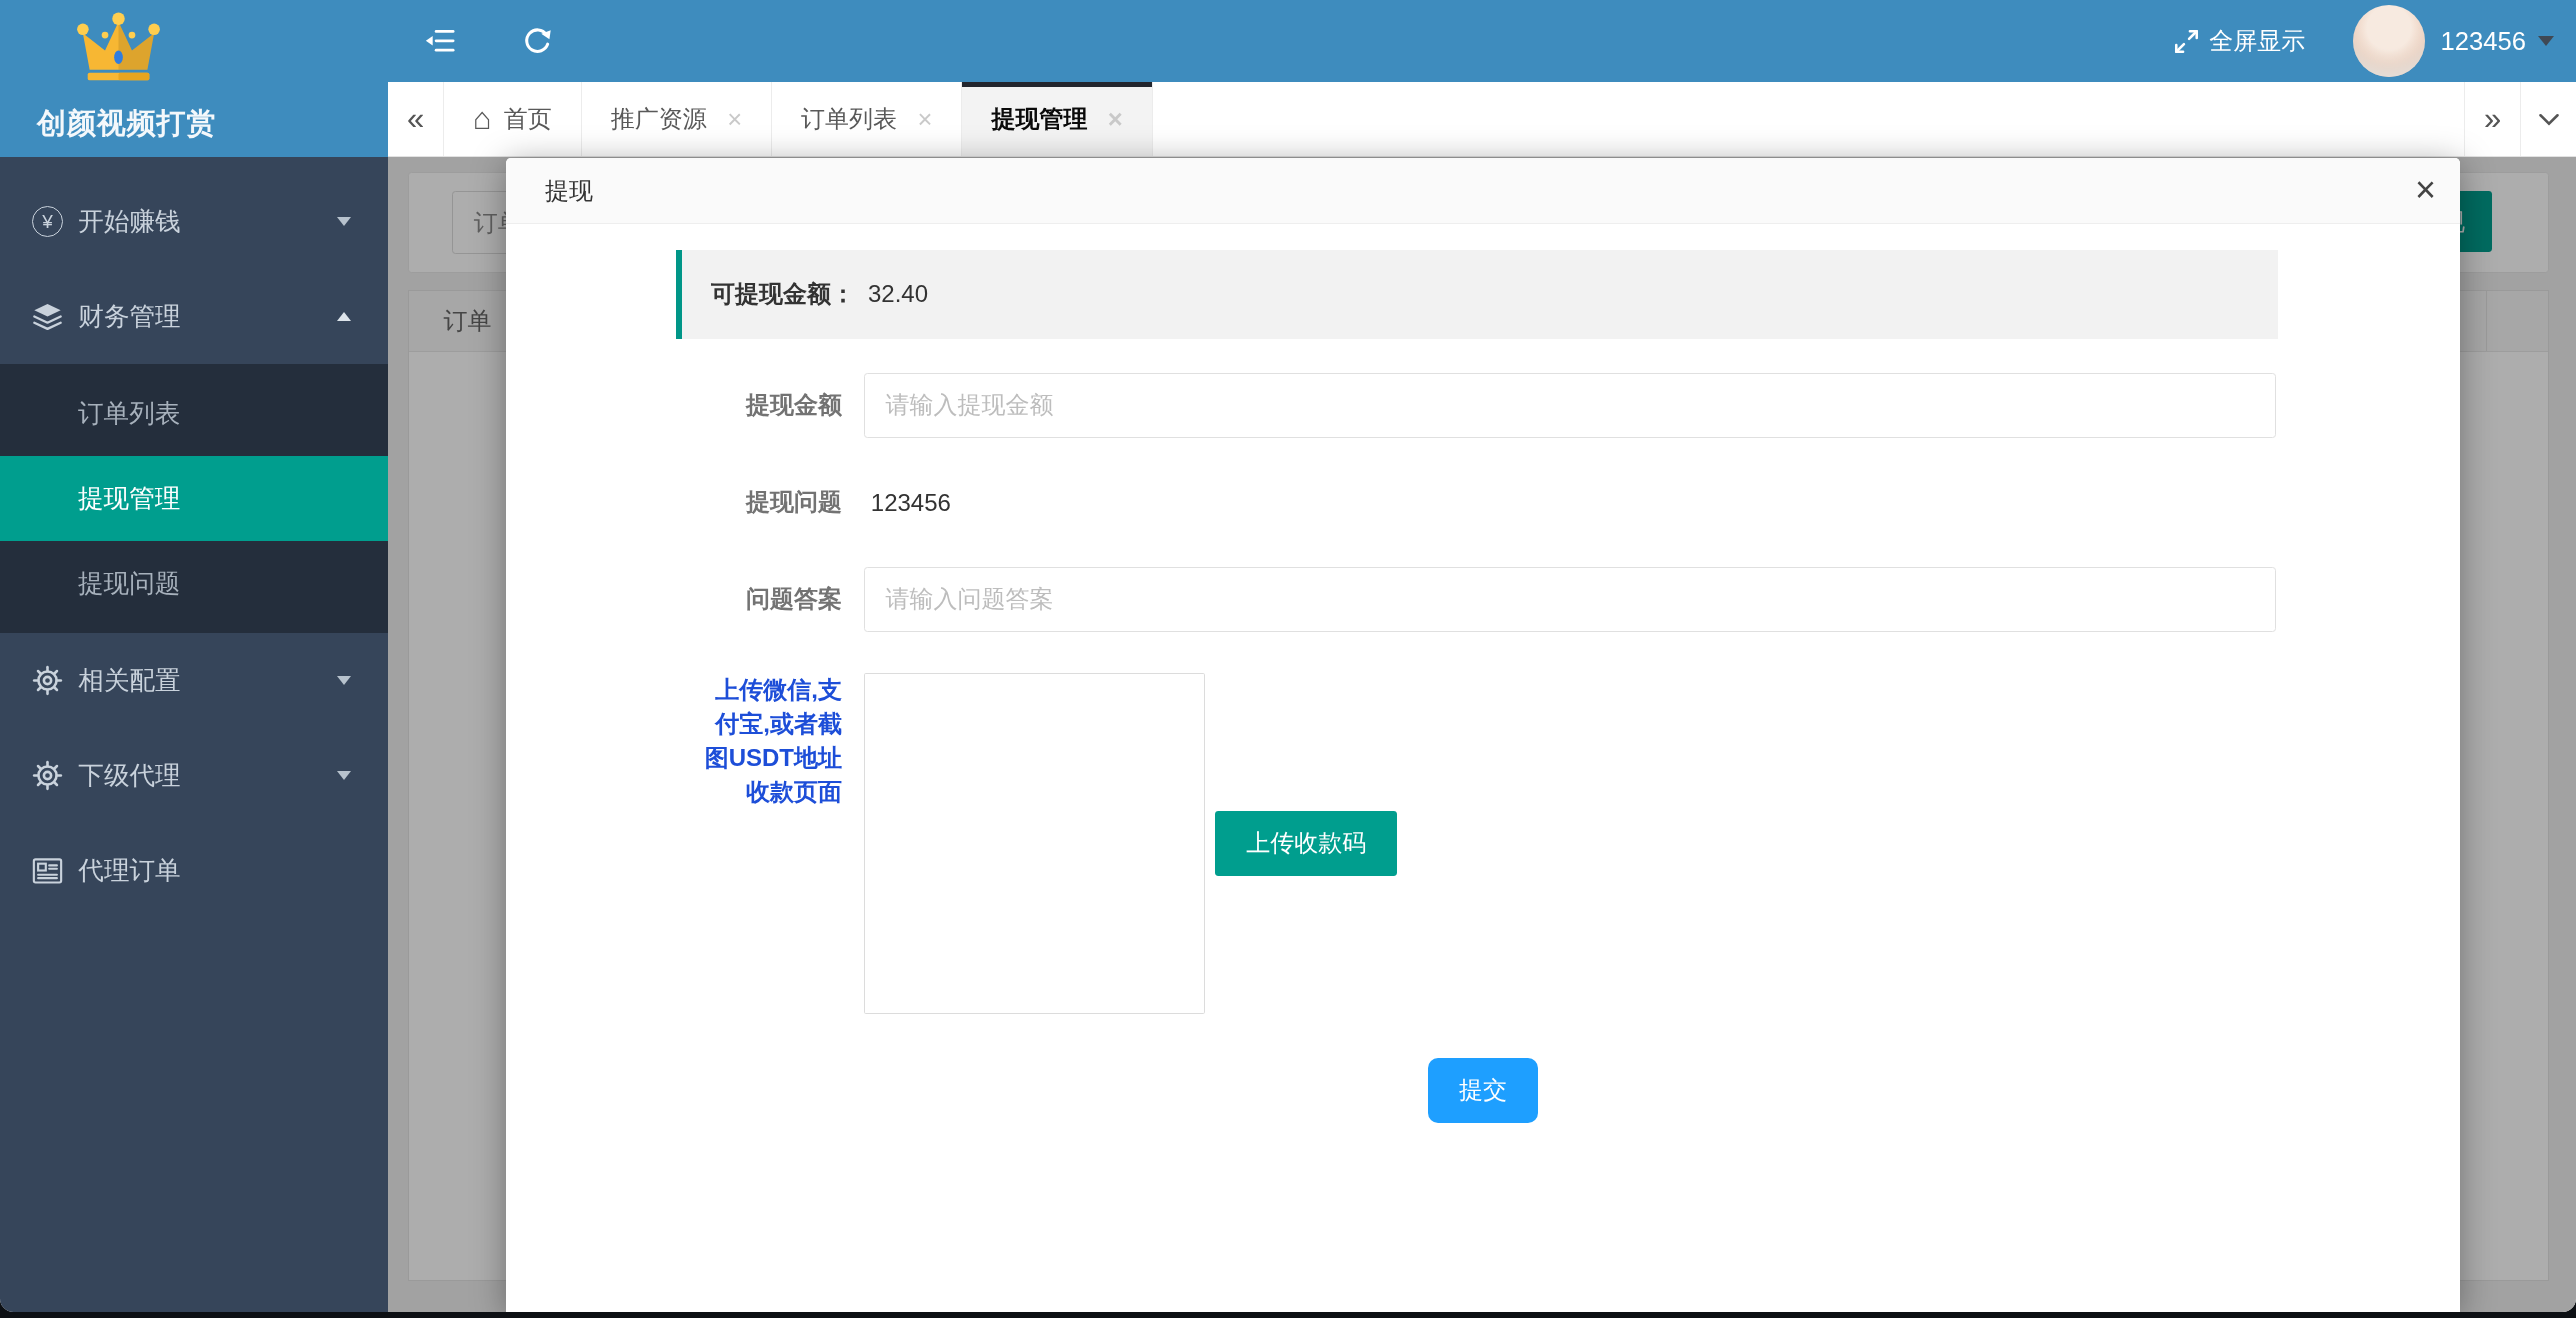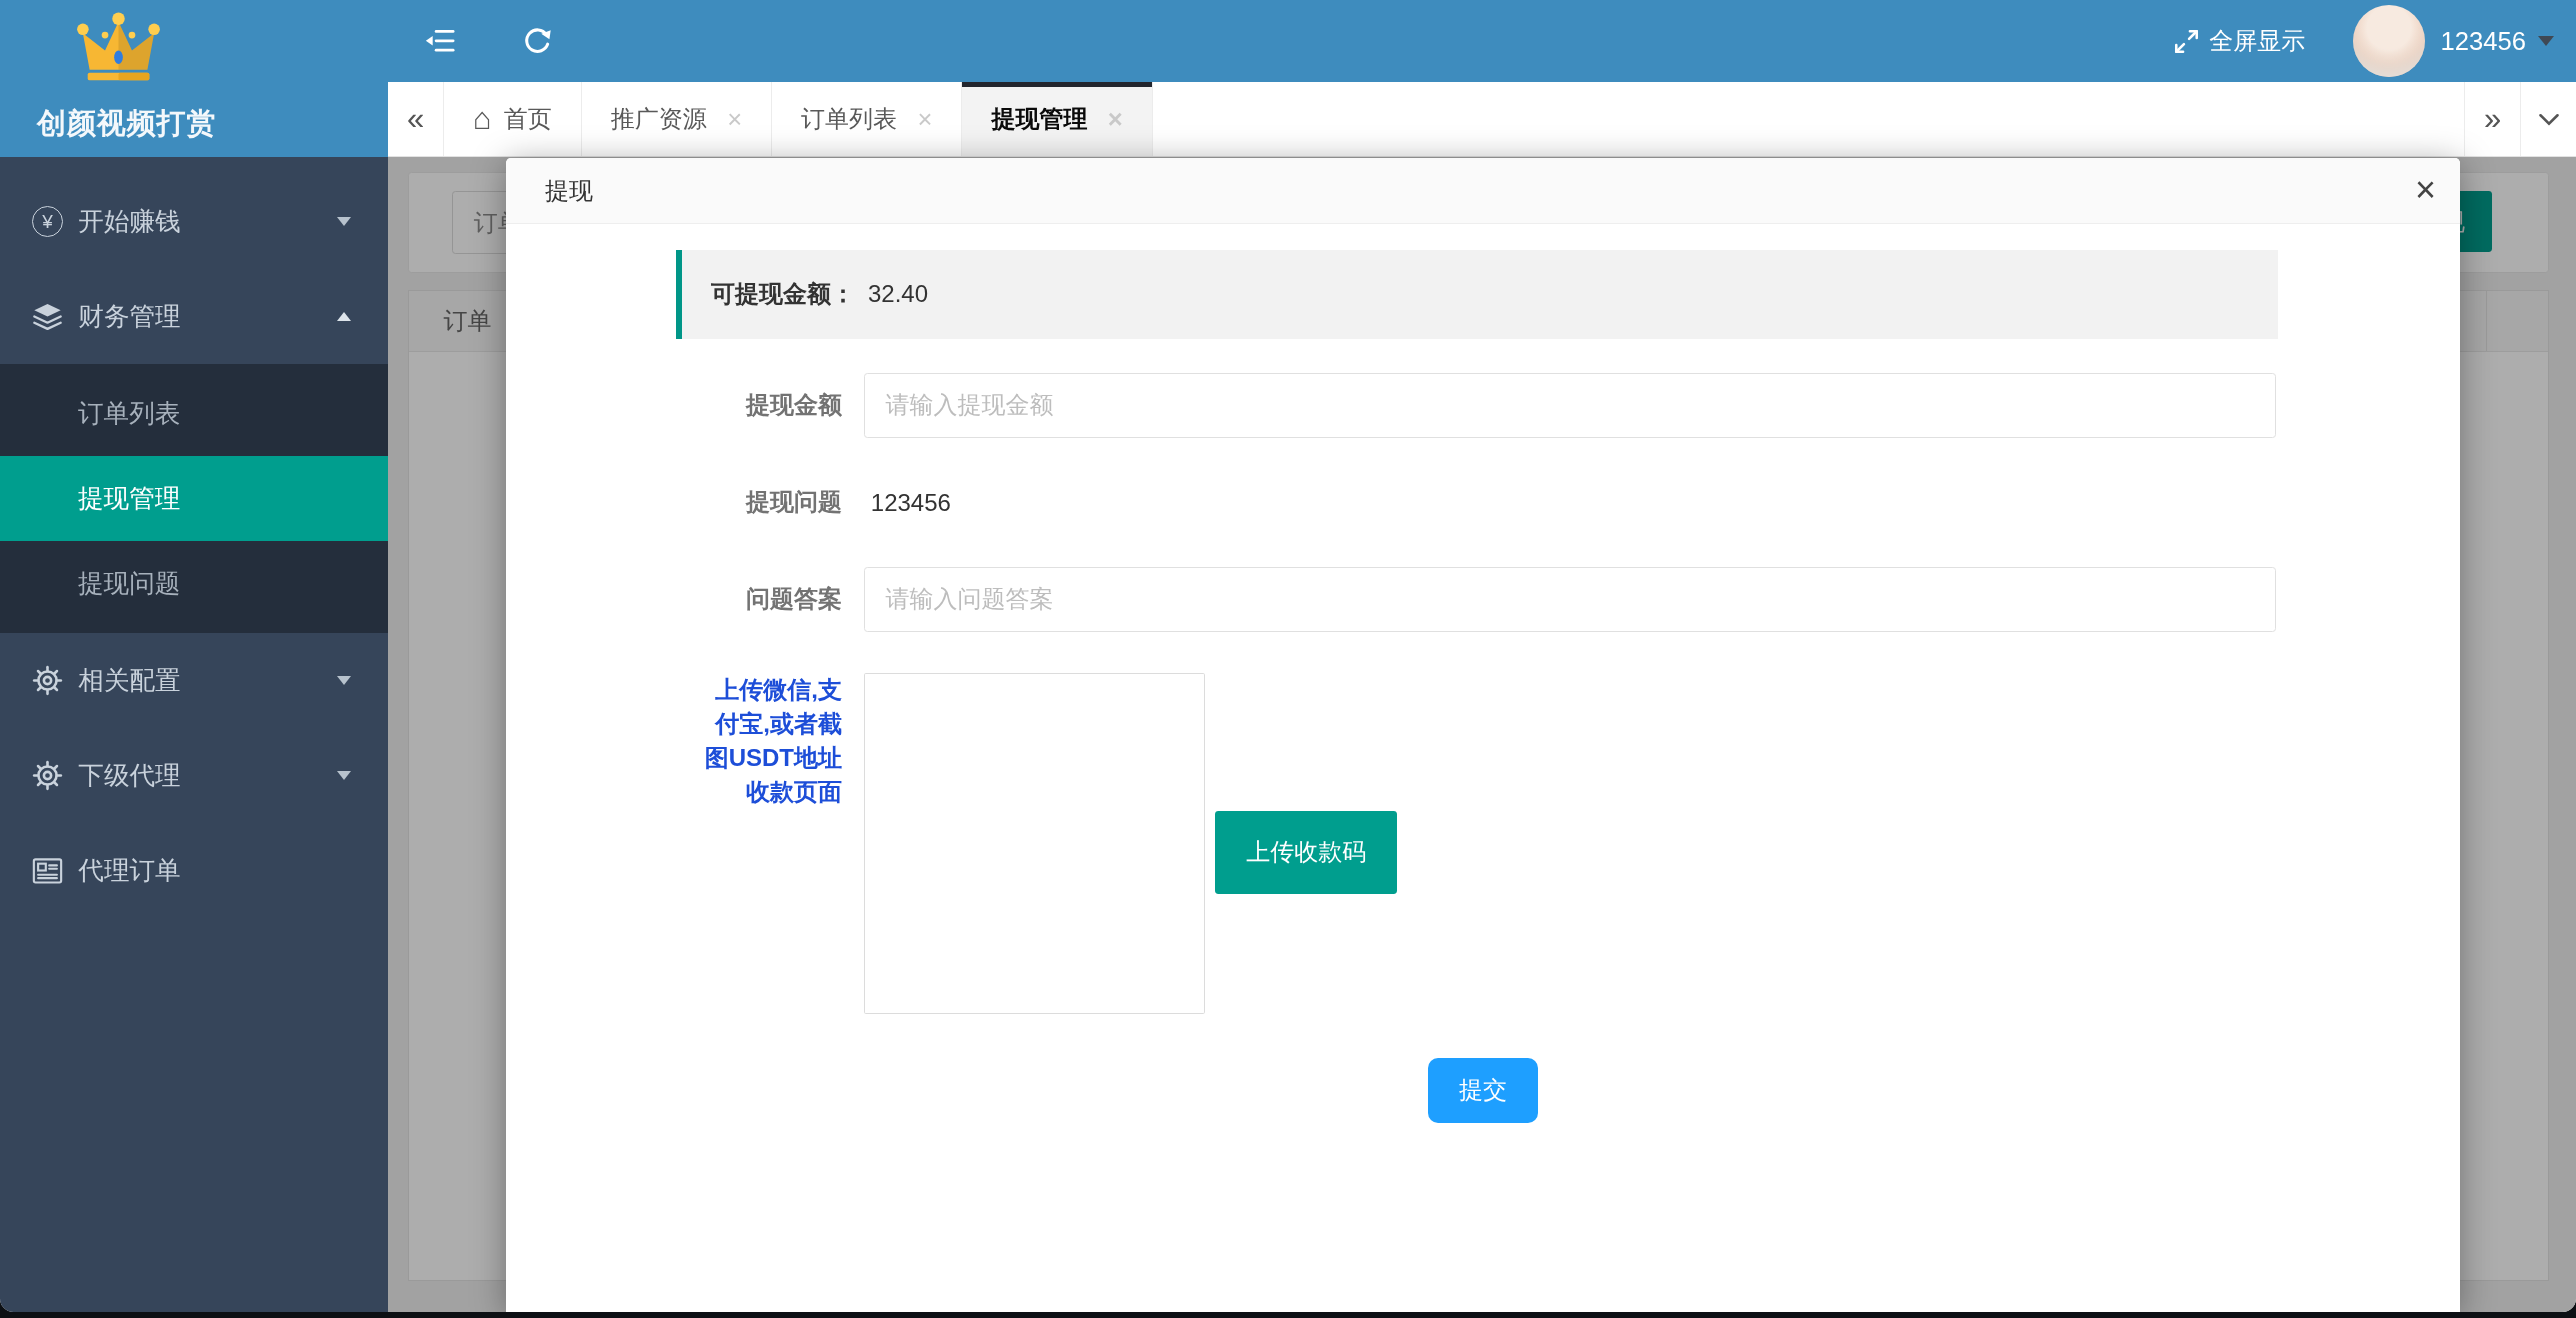--- a/index.html
+++ b/index.html
@@ -70,21 +70,21 @@
   .mform{margin-top:34px;}
   .frow{display:flex;align-items:center;margin-bottom:32px;}
   .flabel{flex:0 0 358px;box-sizing:border-box;text-align:right;padding-right:22px;font-size:24px;font-weight:bold;color:#737373;}
   .finput{width:1412px;height:65px;box-sizing:border-box;border:0.9px solid #E0E0E0;border-radius:3.4px;font-size:24px;padding:0 20.4px;color:#333;outline:none;background:#fff;}
   .finput::placeholder{color:#BDBDBD;}
   .static-value{font-size:24px;color:#333;padding-left:6.8px;line-height:65px;}
   .upload-row{align-items:flex-start;margin-top:41px;}
   .upload-label{flex:0 0 358px;box-sizing:border-box;text-align:right;padding-right:22px;font-size:24px;font-weight:bold;color:#1d4ed8;line-height:34px;}
   .upload-label span{display:block;}
   .upload-box{width:341px;height:341px;box-sizing:border-box;border:0.9px solid #DCDCDC;border-radius:1.7px;background:#fff;cursor:pointer;}
-  .upload-btn{margin-left:10.2px;margin-top:138px;height:83px;padding:0 31px;background:var(--accent-teal);color:#fff;font-size:24px;border:none;border-radius:3.4px;cursor:pointer;}
+  .upload-btn{margin-left:10.2px;margin-top:138px;height:65px;padding:0 31px;background:var(--accent-teal);color:#fff;font-size:24px;border:none;border-radius:3.4px;cursor:pointer;}
   .submit-row{justify-content:center;margin-top:44px;}
   .submit-btn{height:65px;padding:0 31px;background:var(--submit-blue);color:#fff;font-size:24px;border:none;border-radius:10px;cursor:pointer;}
 </style>
 </head>
 <body>
 
 <div class="app">
 
   <aside class="sidebar">
     <div class="logo">

